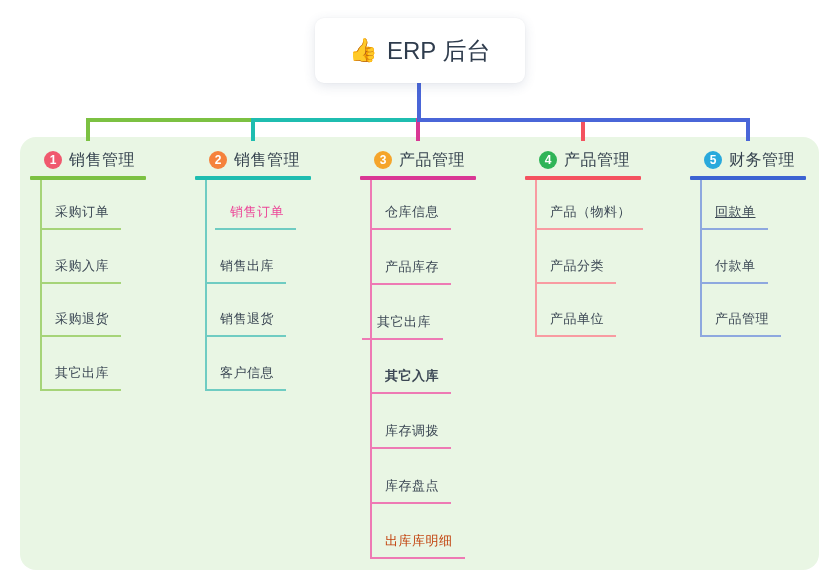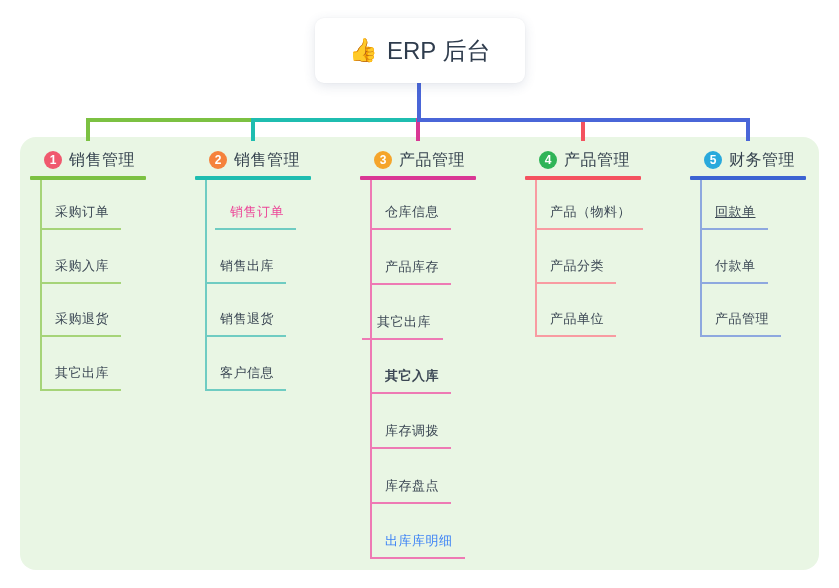--- a/index.html
+++ b/index.html
@@ -86,21 +86,21 @@
         <span class="branch-label">产品管理</span>
       </div>
       <div class="branch-underline" style="left: 360px; top: 176px; width: 116px; background: rgb(217, 55, 148);"></div>
       <div class="child-vline" style="left: 370px; top: 180px; height: 378.8px; background: rgb(238, 122, 180);"></div>
       <div class="child-node" style="left: 370px; top: 203px; border-bottom-color: rgb(238, 122, 180); color: rgb(59, 71, 84);">仓库信息</div>
       <div class="child-node" style="left: 370px; top: 257.8px; border-bottom-color: rgb(238, 122, 180); color: rgb(59, 71, 84);">产品库存</div>
       <div class="child-node" style="left: 362px; top: 312.6px; border-bottom-color: rgb(238, 122, 180); color: rgb(59, 71, 84);">其它出库</div>
       <div class="child-node" style="left: 370px; top: 367.4px; border-bottom-color: rgb(238, 122, 180); color: rgb(59, 71, 84); font-weight: bold;">其它入库</div>
       <div class="child-node" style="left: 370px; top: 422.2px; border-bottom-color: rgb(238, 122, 180); color: rgb(59, 71, 84);">库存调拨</div>
       <div class="child-node" style="left: 370px; top: 477px; border-bottom-color: rgb(238, 122, 180); color: rgb(59, 71, 84);">库存盘点</div>
-      <div class="child-node" style="left: 370px; top: 531.8px; border-bottom-color: rgb(238, 122, 180); color: #3b82f6;">出库库明细</div>
+      <div class="child-node" style="left: 370px; top: 531.8px; border-bottom-color: rgb(238, 122, 180); color: #c2410c;">出库库明细</div>
       <div class="branch-header" style="left: 539px; top: 149px;">
         <span class="badge" style="background: rgb(47, 180, 87);">4</span>
         <span class="branch-label">产品管理</span>
       </div>
       <div class="branch-underline" style="left: 525px; top: 176px; width: 116px; background: rgb(244, 82, 95);"></div>
       <div class="child-vline" style="left: 535px; top: 180px; height: 157px; background: rgb(248, 155, 161);"></div>
       <div class="child-node" style="left: 535px; top: 203px; border-bottom-color: rgb(248, 155, 161); color: rgb(59, 71, 84);">产品（物料）</div>
       <div class="child-node" style="left: 535px; top: 256.5px; border-bottom-color: rgb(248, 155, 161); color: rgb(59, 71, 84);">产品分类</div>
       <div class="child-node" style="left: 535px; top: 310px; border-bottom-color: rgb(248, 155, 161); color: rgb(59, 71, 84);">产品单位</div>
       <div class="branch-header" style="left: 704px; top: 149px;">

